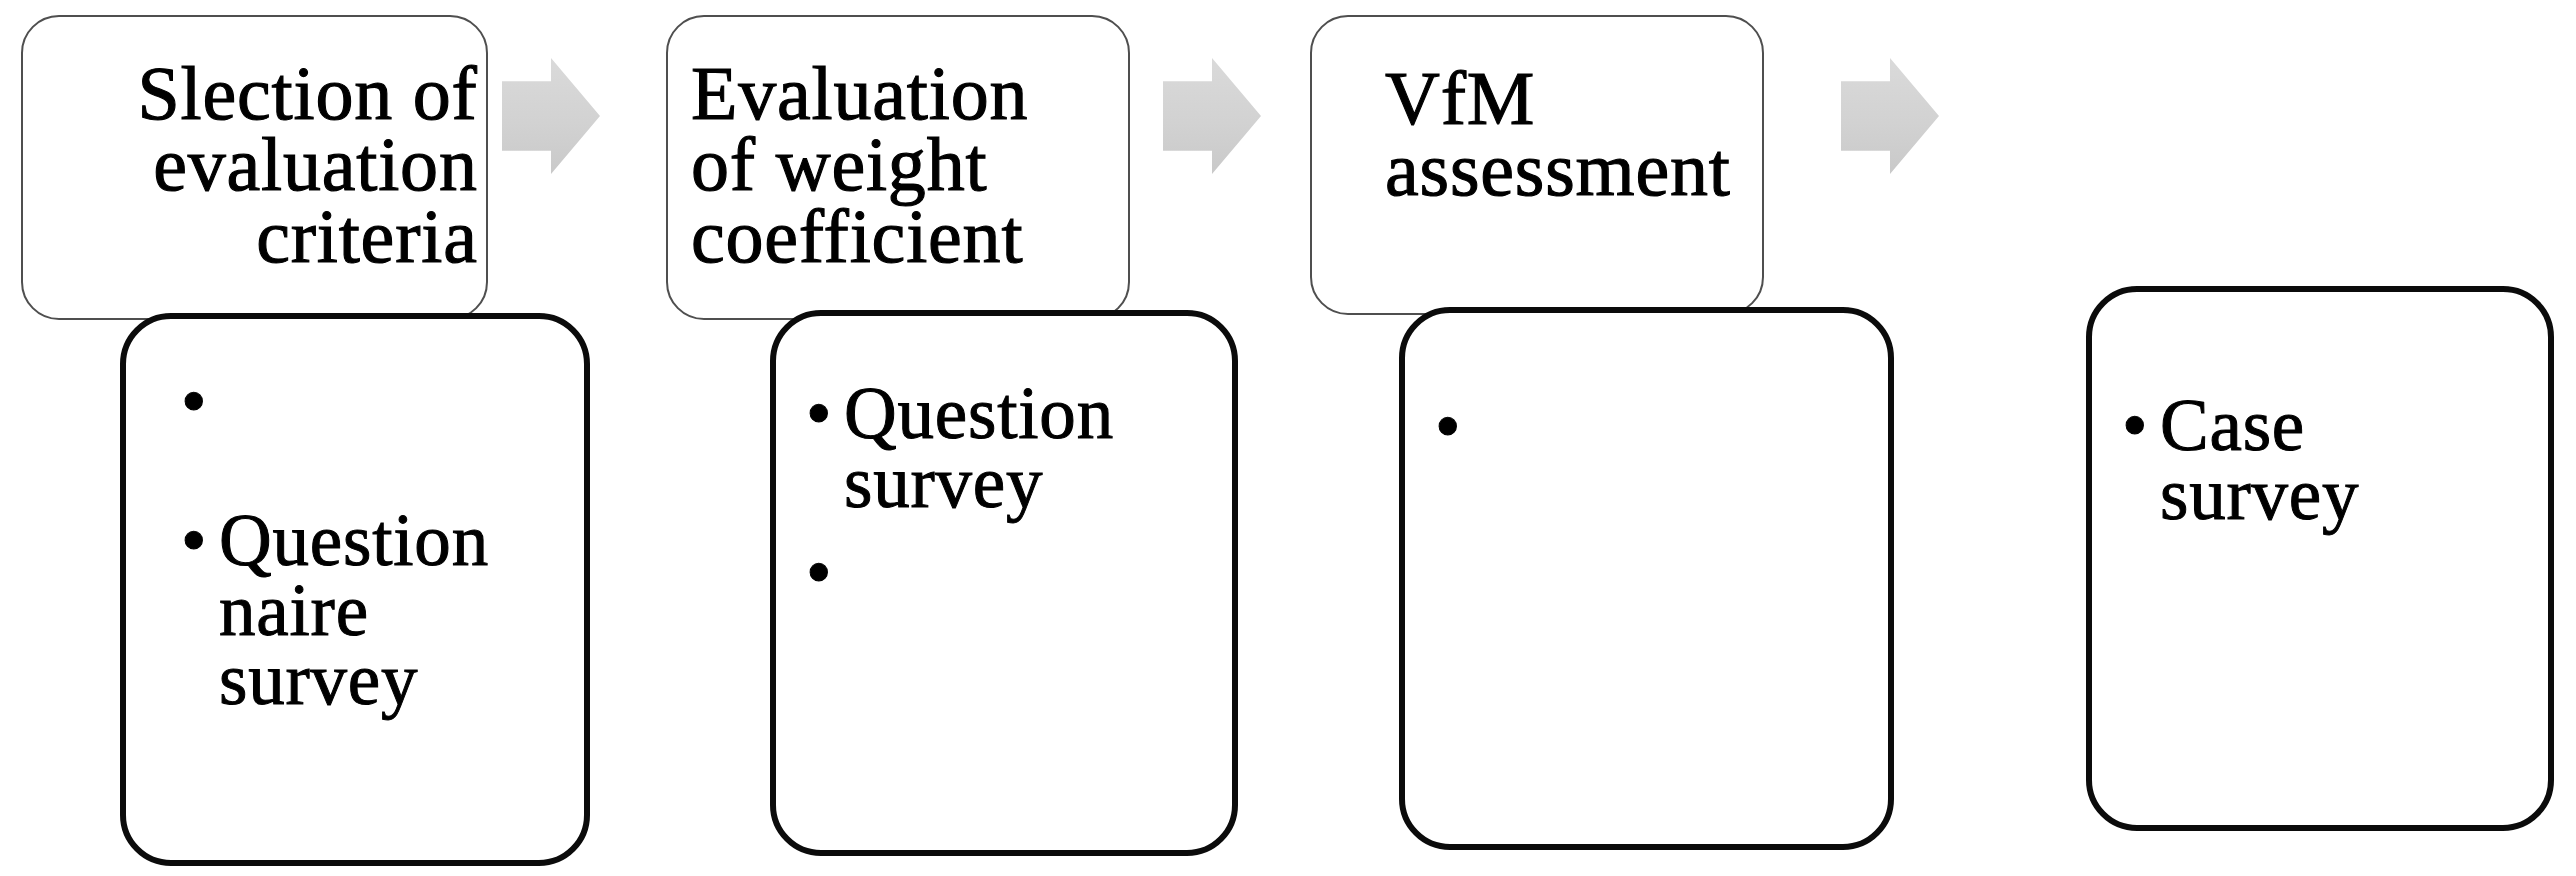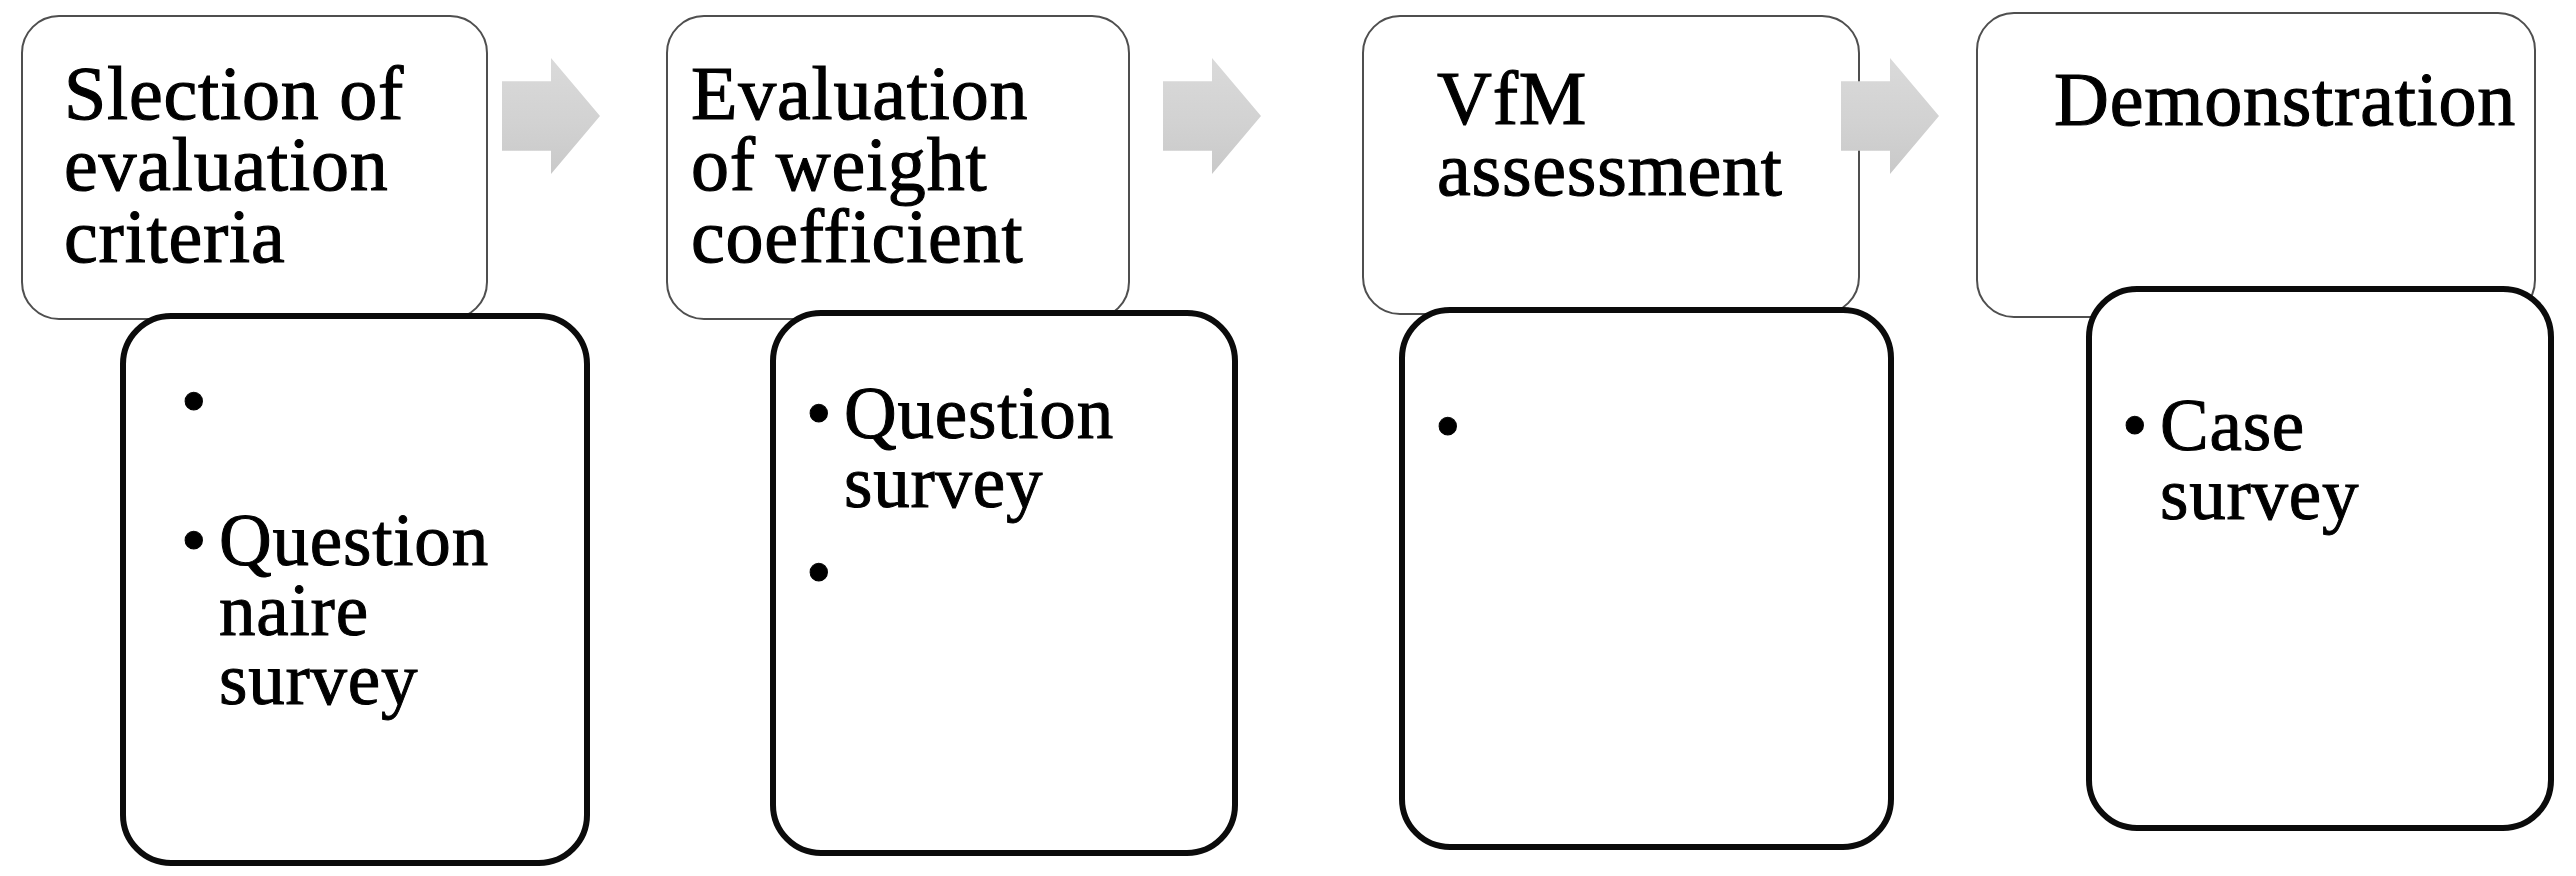--- a/index.html
+++ b/index.html
@@ -20,23 +20,23 @@
     border: 2.5px solid var(--box-border-thin, #4f4f4f);
     border-radius: 38px;
   }
   .title {
     font-size: 76px;
     line-height: 0.94;
     white-space: pre-line;
     -webkit-text-stroke: 1.1px currentColor;
     letter-spacing: 0.8px;
   }
-  .t1 { left: 21px;   top: 15px; width: 467px; height: 305px; padding: 41px 8.3px 0 41px; }
+  .t1 { left: 21px;   top: 15px; width: 467px; height: 305px; padding: 41px 8.3px 0 41px; text-align: right; }
   .t2 { left: 666px;  top: 15px; width: 464px; height: 305px; padding: 41px 8.3px 0 23px; }
-  .t3 { left: 1362px; top: 15px; width: 498px; height: 300px; padding: 46px 8.3px 0 73px; }
+  .t3 { left: 1310px; top: 15px; width: 454px; height: 300px; padding: 46px 8.3px 0 73px; }
   .t4 { left: 1976px; top: 11.6px; width: 560px; height: 306px; padding: 50px 8.3px 0 76px; }
 
   
   .arrow {
     position: absolute;
     top: 58px;
     width: 98px;
     height: 116px;
     background: linear-gradient(180deg, #dadada 0%, var(--arrow, #d2d2d2) 55%, #c9c9c9 100%);
     clip-path: polygon(0 20%, 50% 20%, 50% 0, 100% 50%, 50% 100%, 50% 80%, 0 80%);
@@ -88,23 +88,20 @@
   </div>
   <div class="titlebox t2">
     <div class="title">Evaluation
 of weight
 coefficient</div>
   </div>
   <div class="titlebox t3">
     <div class="title">VfM
 assessment</div>
   </div>
-  <div class="titlebox t4">
-    <div class="title">Demonstration</div>
-  </div>
 
   <div class="arrow a1"></div>
   <div class="arrow a2"></div>
   <div class="arrow a3"></div>
 
   <div class="subbox b1">
     <ul class="bullets l1">
       <li>
         <span class="marker">•</span>
       </li>

